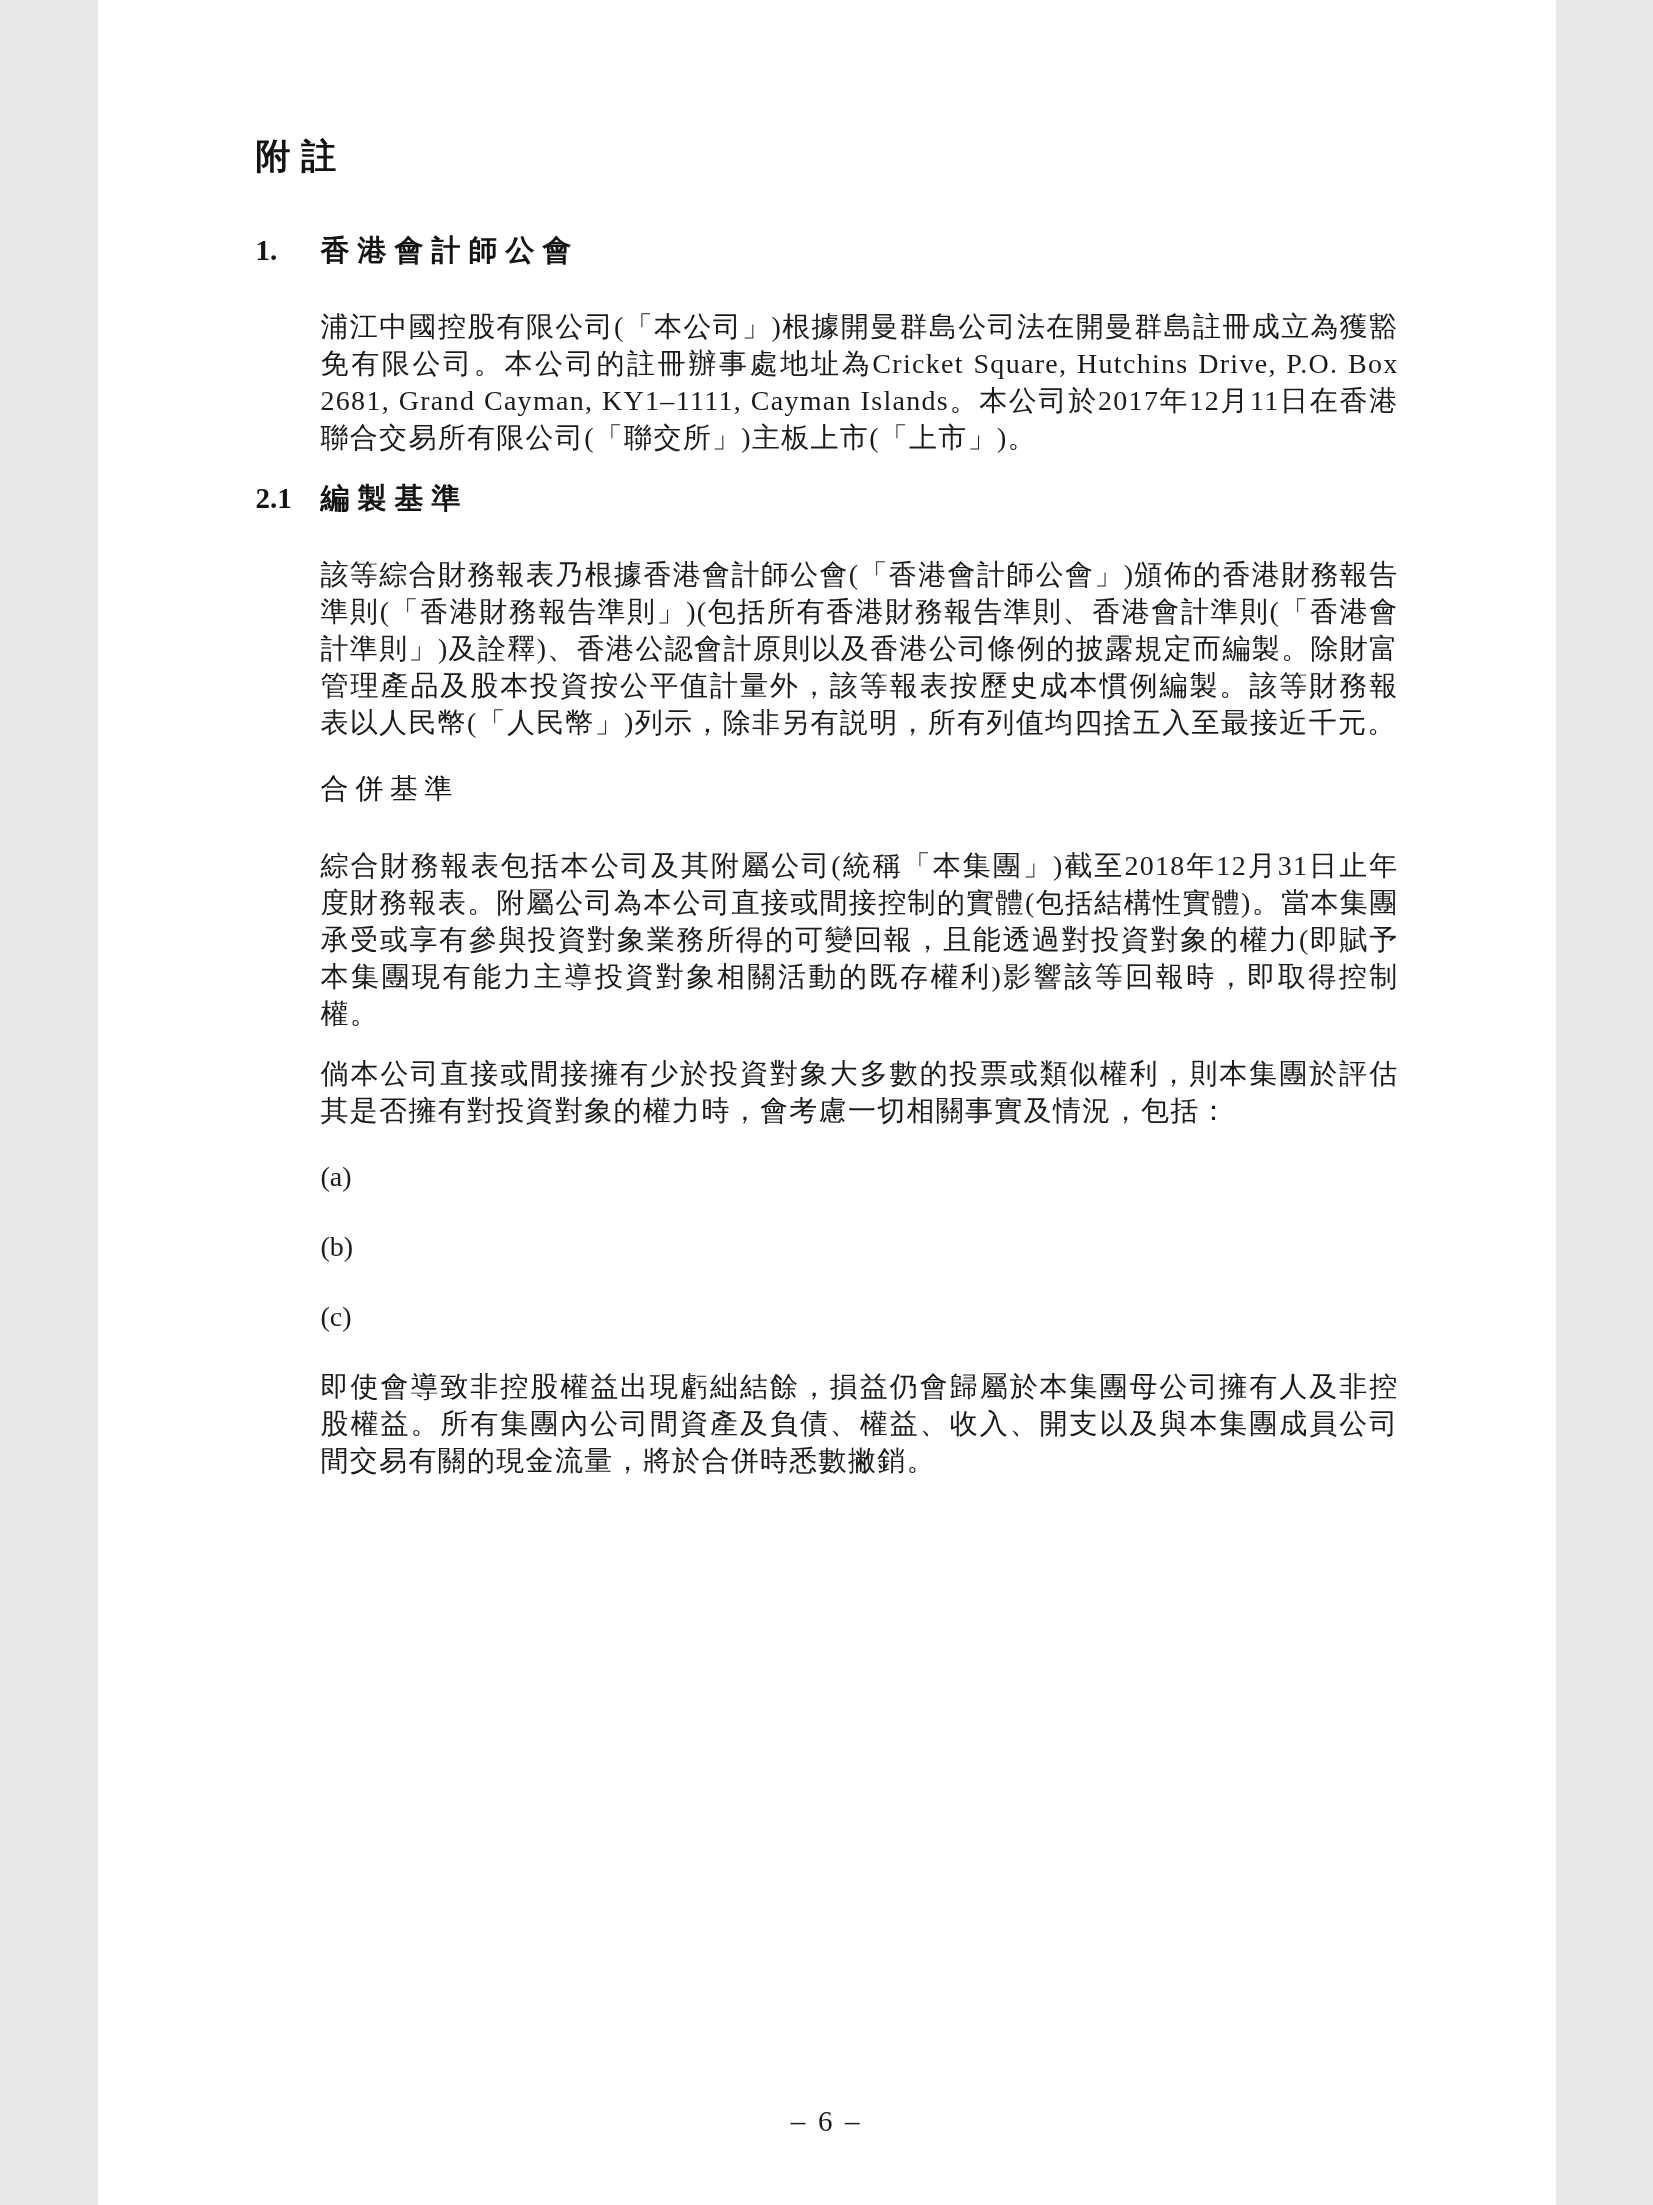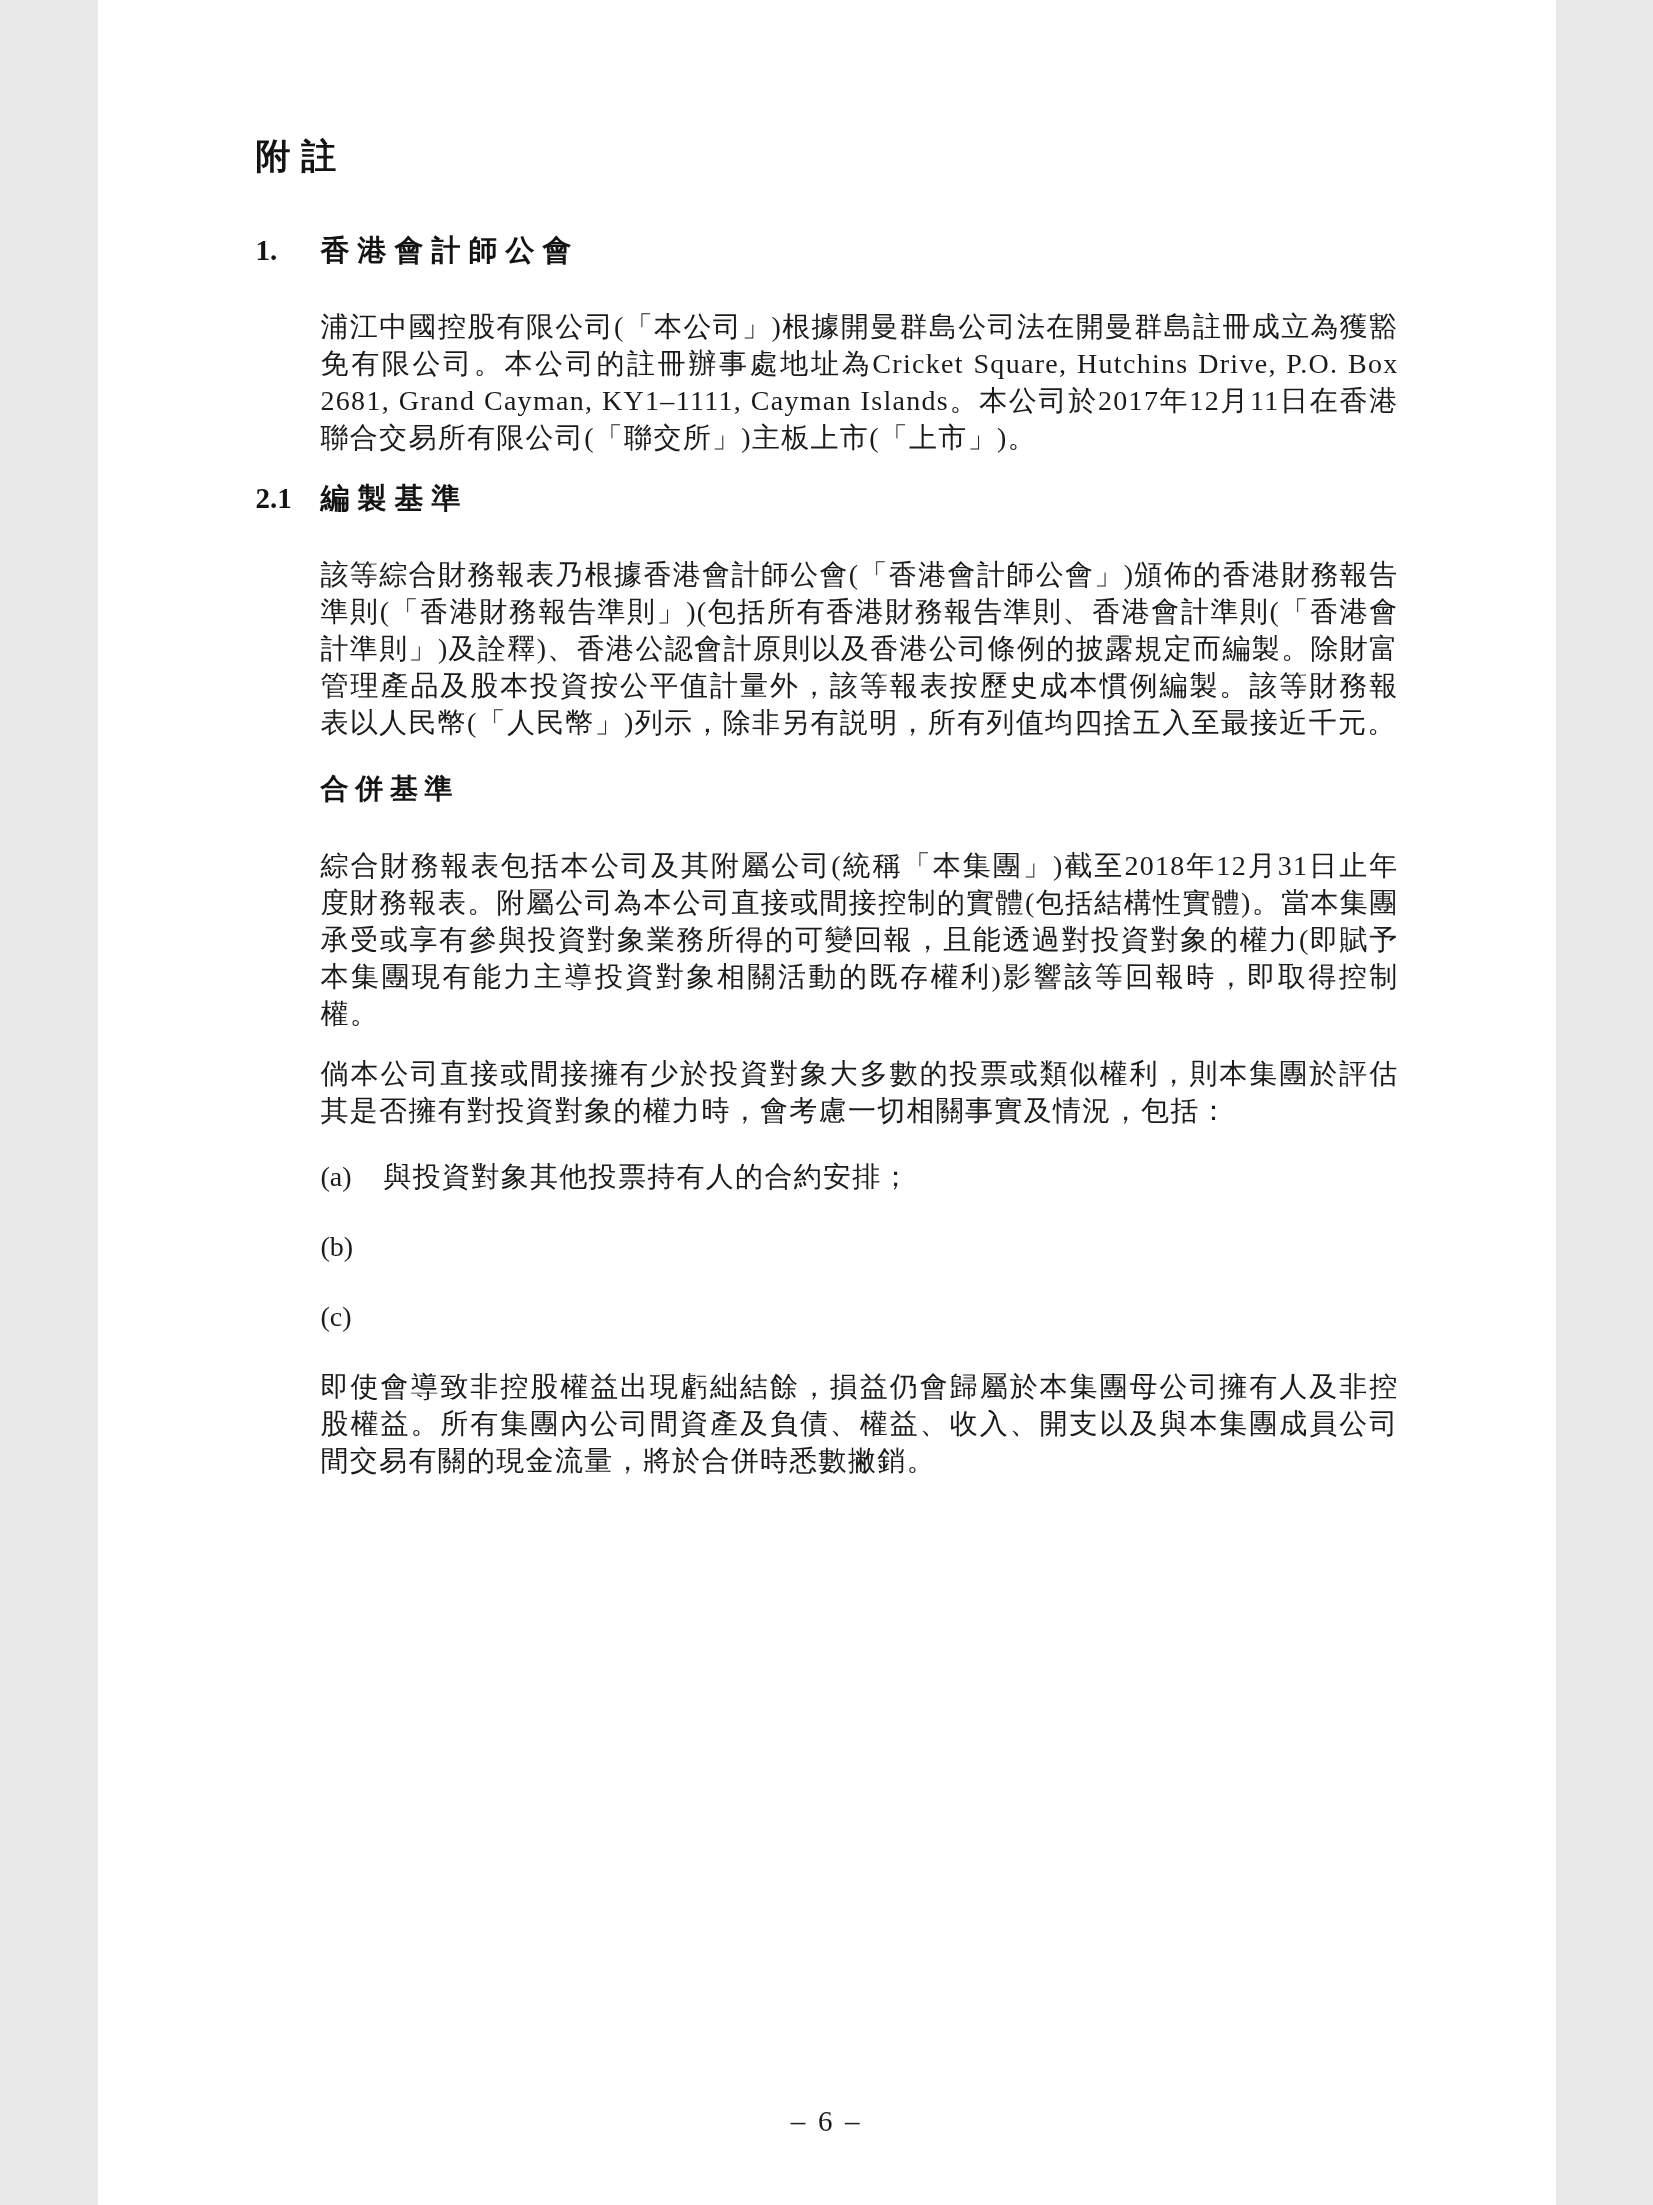--- a/index.html
+++ b/index.html
@@ -56,21 +56,21 @@
     font-size: 28px;
     line-height: 37px;
     letter-spacing: 1.3px;
     text-align: justify;
     text-justify: inter-character;
     text-align-last: left;
     margin: 0 0 23px 0;
   }
   .sub-title {
     font-family: "Liberation Sans", "DejaVu Sans", sans-serif;
-    font-weight: 700;
+    font-weight: 400;
     font-size: 28px;
     letter-spacing: 6.7px;
     margin: 29px 0 39px 0;
     color: #141414;
   }
   .list { margin: 29px 0 0 0; }
   .list-item {
     display: flex;
     align-items: baseline;
     margin: 0 0 33px 0;
@@ -125,21 +125,20 @@
 
       <h3 class="sub-title">合併基準</h3>
 
       <p class="para">綜合財務報表包括本公司及其附屬公司(統稱「本集團」)截至2018年12月31日止年度財務報表。附屬公司為本公司直接或間接控制的實體(包括結構性實體)。當本集團承受或享有參與投資對象業務所得的可變回報，且能透過對投資對象的權力(即賦予本集團現有能力主導投資對象相關活動的既存權利)影響該等回報時，即取得控制權。</p>
 
       <p class="para">倘本公司直接或間接擁有少於投資對象大多數的投票或類似權利，則本集團於評估其是否擁有對投資對象的權力時，會考慮一切相關事實及情況，包括：</p>
 
       <div class="list">
         <div class="list-item">
           <span class="li-marker">(a)</span>
-          <span class="li-text">與投資對象其他投票持有人的合約安排；</span>
         </div>
         <div class="list-item">
           <span class="li-marker">(b)</span>
         </div>
         <div class="list-item">
           <span class="li-marker">(c)</span>
         </div>
       </div>
 
 

